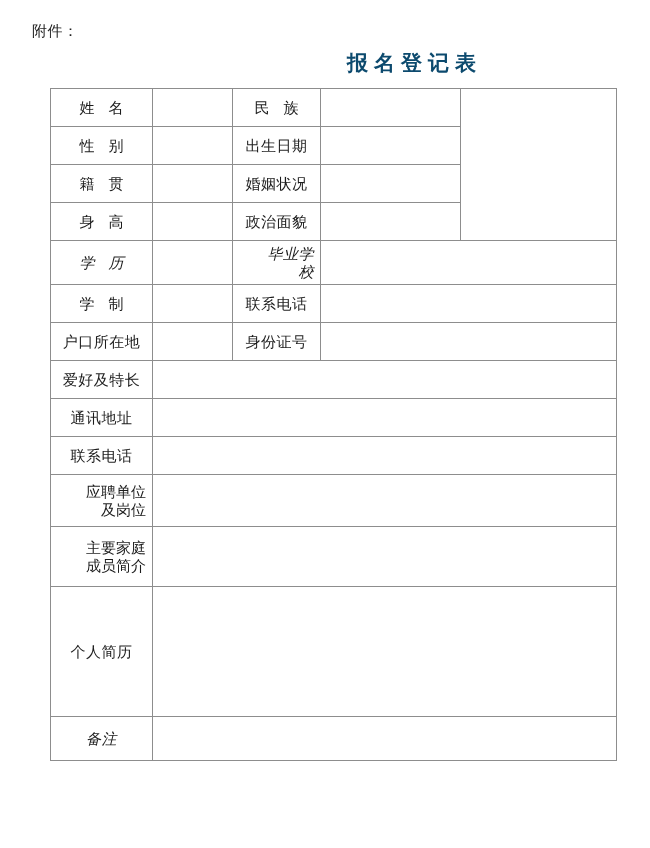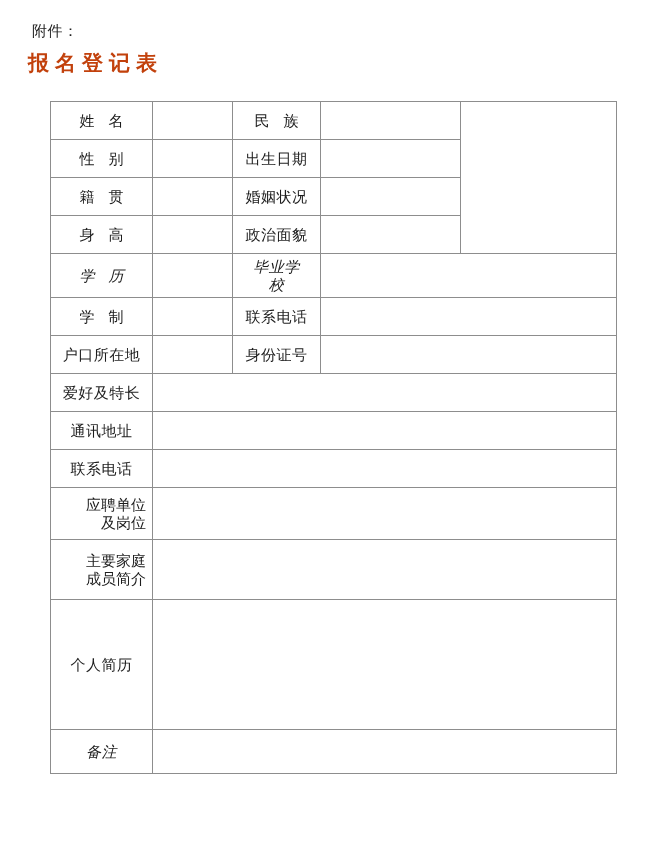--- a/index.html
+++ b/index.html
@@ -34,23 +34,23 @@
     font-weight: bold;
     line-height: 30px;
     color: #111;
     margin: 6px 0 2px 6px;
     letter-spacing: 0.5px;
   }
   .doc-subtitle {
     font-size: 21px;
     font-weight: bold;
     line-height: 30px;
-    color: #c2410c;
-    text-align: left;
-    margin: 4px 6px 23px 0;
+    color: #0c4a6e;
+    text-align: right;
+    margin: 4px 6px 10px 0;
     letter-spacing: 6px;
   }
   table.form {
     border-collapse: collapse;
     width: 566px;
     margin: 4px 0 0 22px;
     table-layout: fixed;
   }
   table.form td {
     border: 1px solid #8d8d8d;
@@ -63,21 +63,21 @@
   td.lbl {
     text-align: center;
     letter-spacing: 0.5px;
   }
   td.lbl-sp {
     text-align: center;
     letter-spacing: 5px;
     text-indent: 5px;
   }
   td.lbl-left {
-    text-align: center;
+    text-align: right;
     letter-spacing: 0.5px;
     padding-left: 8px;
   }
   td.val {
     background: #fff;
   }
   .r-h40 { height: 38px; }
   .r-h44 { height: 44px; font-style: italic; }
   .r-h52 { height: 52px; }
   .r-h60 { height: 60px; }

